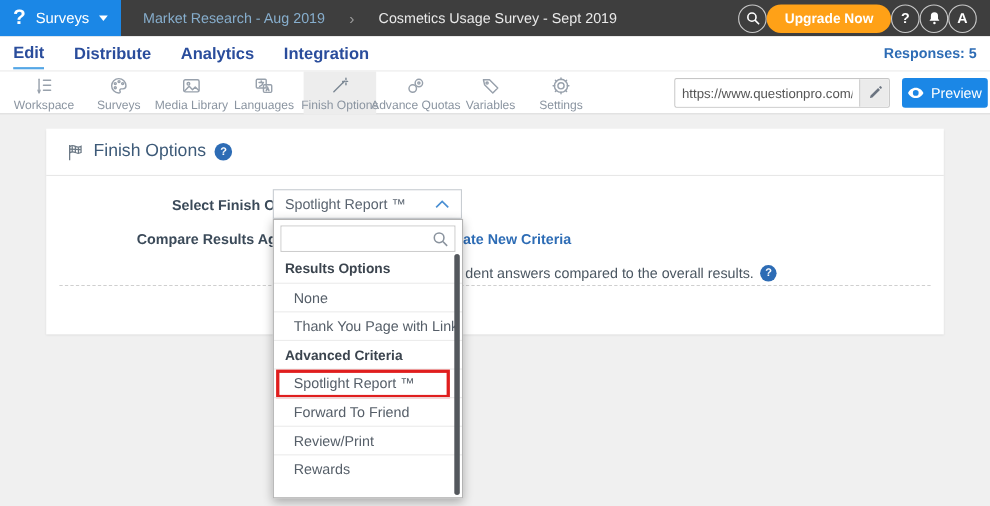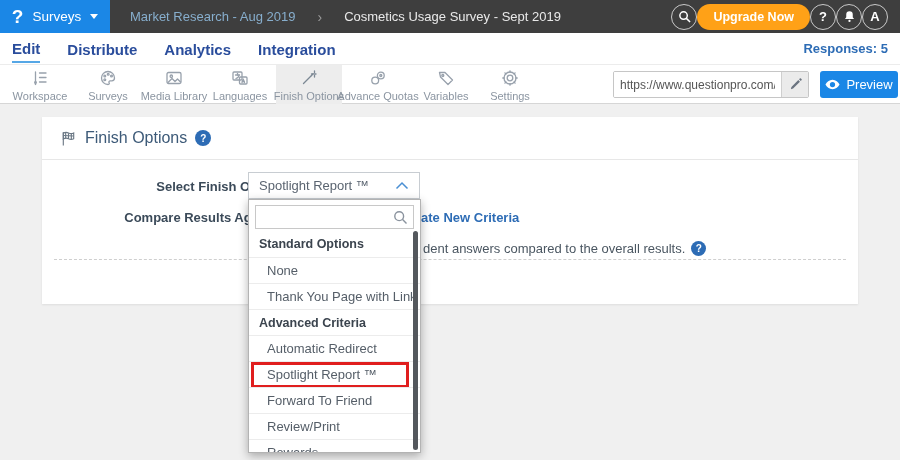--- a/index.html
+++ b/index.html
@@ -237,25 +237,24 @@
 </div>
 
 <div class="dd-panel">
   <div class="dd-search">
     <input type="text" value="" style="">
     <svg width="15" height="15" viewBox="0 0 15 15">
         <circle cx="6.2" cy="6.2" r="4.4"></circle>
         <line x1="9.6" y1="9.6" x2="13.5" y2="13.5"></line>
       </svg>
   </div>
-  <div class="dd-row dd-header first">Standard Options</div>
+  <div class="dd-row dd-header first">Results Options</div>
   <div class="dd-row dd-opt">None</div>
   <div class="dd-row dd-opt">Thank You Page with Link</div>
   <div class="dd-row dd-header">Advanced Criteria</div>
-  <div class="dd-row dd-opt">Automatic Redirect</div>
   <div class="dd-row dd-opt">
     <span>Spotlight Report ™</span>
     <span class="dd-selected-box"></span>
   </div>
   <div class="dd-row dd-opt">Forward To Friend</div>
   <div class="dd-row dd-opt">Review/Print</div>
   <div class="dd-row dd-opt">Rewards</div>
   <div class="dd-scrollbar"></div>
 </div>
 

